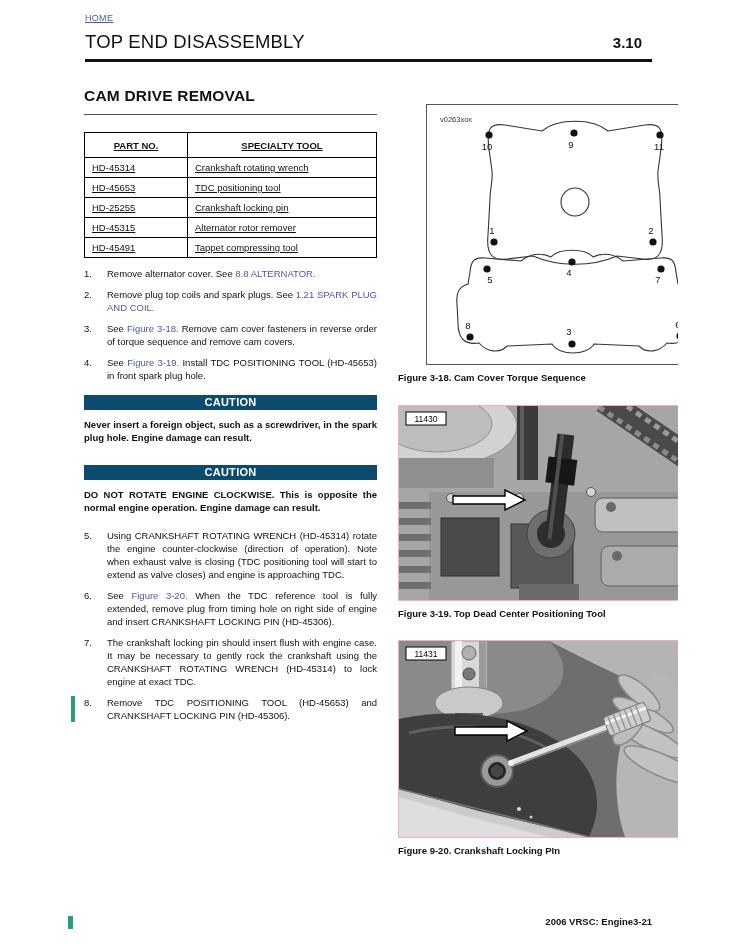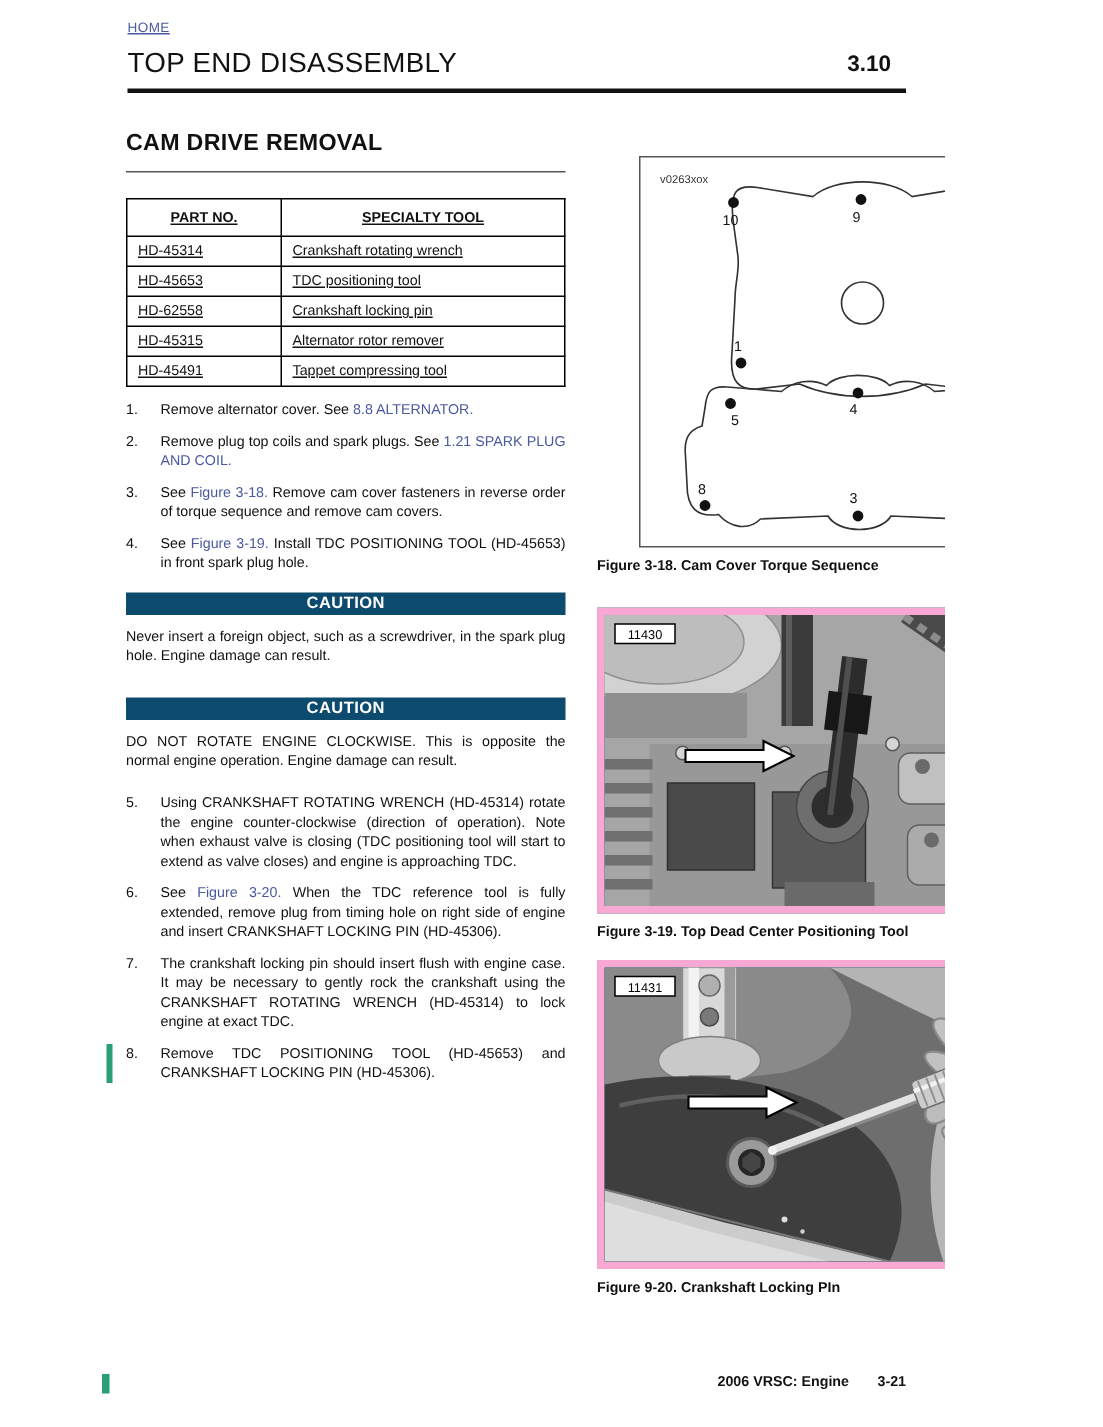--- a/index.html
+++ b/index.html
@@ -1,17 +1,17 @@
 <!DOCTYPE html>
 <html><head>
 <meta charset="utf-8">
 <style>
   html,body{margin:0;padding:0;background:#fff;}
   #page{position:relative;width:630px;height:951px;background:#ffffff;overflow:hidden;
-        font-family:"Liberation Sans",sans-serif;color:#111;}
+        font-family:"Liberation Sans",sans-serif;color:#111;padding-left:48px;}
 
   
   #home-link{position:absolute;left:85px;top:13px;font-size:9px;color:#4a5aa0;
              text-decoration:underline;letter-spacing:.3px;cursor:pointer;}
   #page-title{position:absolute;left:85px;top:31px;font-size:18.5px;font-weight:normal;
               letter-spacing:.2px;}
   #section-number{position:absolute;right:36px;top:34px;font-size:15px;font-weight:bold;}
   #header-rule{position:absolute;left:85px;right:26px;top:59px;height:3px;background:#111;}
 
   
@@ -28,42 +28,42 @@
   .steps{margin-top:9px;}
   .step{display:flex;margin-bottom:8px;}
   .step-num{width:23px;flex:none;}
   .step-text{flex:1;text-align:justify;}
   .xlink{color:#4a5aa0;cursor:pointer;}
   .step-changed{position:relative;}
   .change-bar{position:absolute;left:-13px;top:0;width:4px;height:100%;background:#2a9e77;}
 
   .caution-bar{background:#0c4a6e;color:#fff;font-weight:bold;text-align:center;
                height:15px;line-height:15px;font-size:11px;margin-top:13px;letter-spacing:.3px;}
-  .caution-text{font-weight:normal;text-align:justify;margin-top:8px;}
+  .caution-text{font-weight:bold;text-align:justify;margin-top:8px;}
   #caution-2 .caution-bar{margin-top:21px;}
   #steps-second{margin-top:15px;}
 
   
   #right-col{position:absolute;left:398px;top:104px;width:310px;}
   .figure-block{position:absolute;left:0;width:310px;}
   #fig-318{top:0;}
   #fig-319{top:301px;}
   #fig-320{top:536px;}
   .diagram-box{width:308px;height:259px;border:1px solid #555;background:#fff;margin-left:28px;}
-  .photo-box{width:308px;border:5px solid #f9a8d4;background:#0f766e;line-height:0;}
+  .photo-box{width:308px;border:1px solid #f9a8d4;background:#5eead4;line-height:0;}
   .figure-caption{font-weight:bold;font-size:9.5px;margin-top:7px;line-height:12px;}
 
   .diagram-box svg text{font-family:"Liberation Sans",sans-serif;font-size:9.5px;fill:#111;text-anchor:middle;}
   .diagram-code{font-size:7.5px !important;text-anchor:start !important;fill:#333 !important;}
   .photo-id-text{font-family:"Liberation Sans",sans-serif;font-size:8.5px;fill:#000;text-anchor:middle;}
 
   
   #footer-change-bar{position:absolute;left:68px;top:916px;width:5px;height:13px;background:#2a9e77;}
   #footer-text{position:absolute;right:26px;top:916px;font-size:9.5px;font-weight:bold;
-               display:flex;gap:19px;}
+               display:flex;}
 </style>
 </head>
 <body>
 
 <div id="page">
 
   <span id="home-link">HOME</span>
   <div id="page-title">TOP END DISASSEMBLY</div>
   <div id="section-number">3.10</div>
   <div id="header-rule"></div>
@@ -80,21 +80,21 @@
       </tr>
       <tr>
         <td class="c1">HD-45314</td>
         <td>Crankshaft rotating wrench</td>
       </tr>
       <tr>
         <td class="c1">HD-45653</td>
         <td>TDC positioning tool</td>
       </tr>
       <tr>
-        <td class="c1">HD-62558</td>
+        <td class="c1">HD-25255</td>
         <td>Crankshaft locking pin</td>
       </tr>
       <tr>
         <td class="c1">HD-45315</td>
         <td>Alternator rotor remover</td>
       </tr>
       <tr>
         <td class="c1">HD-45491</td>
         <td>Tappet compressing tool</td>
       </tr>

